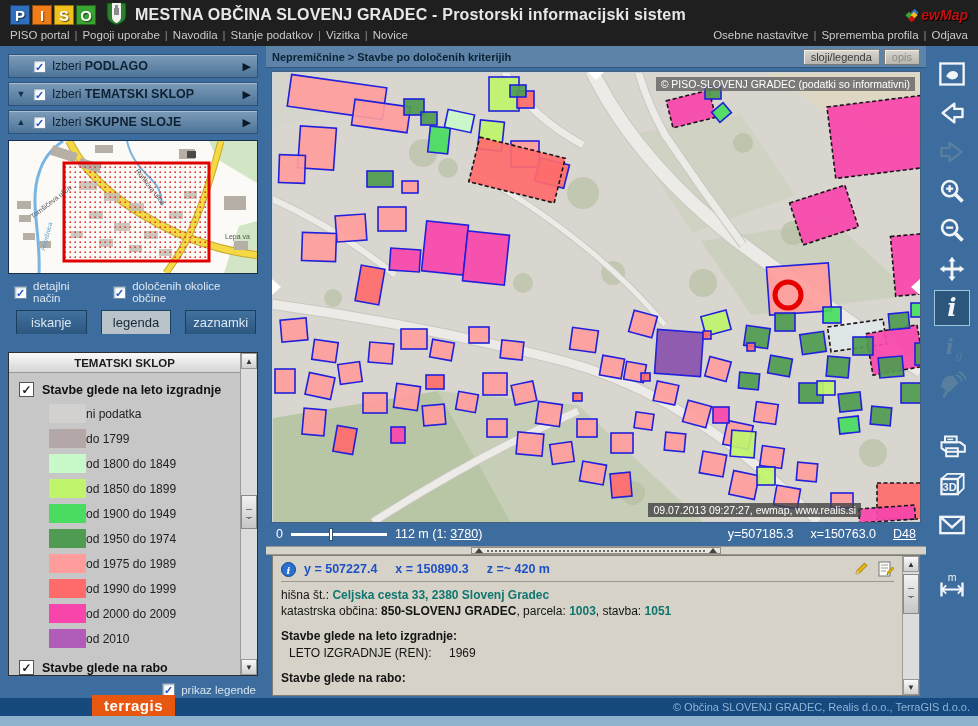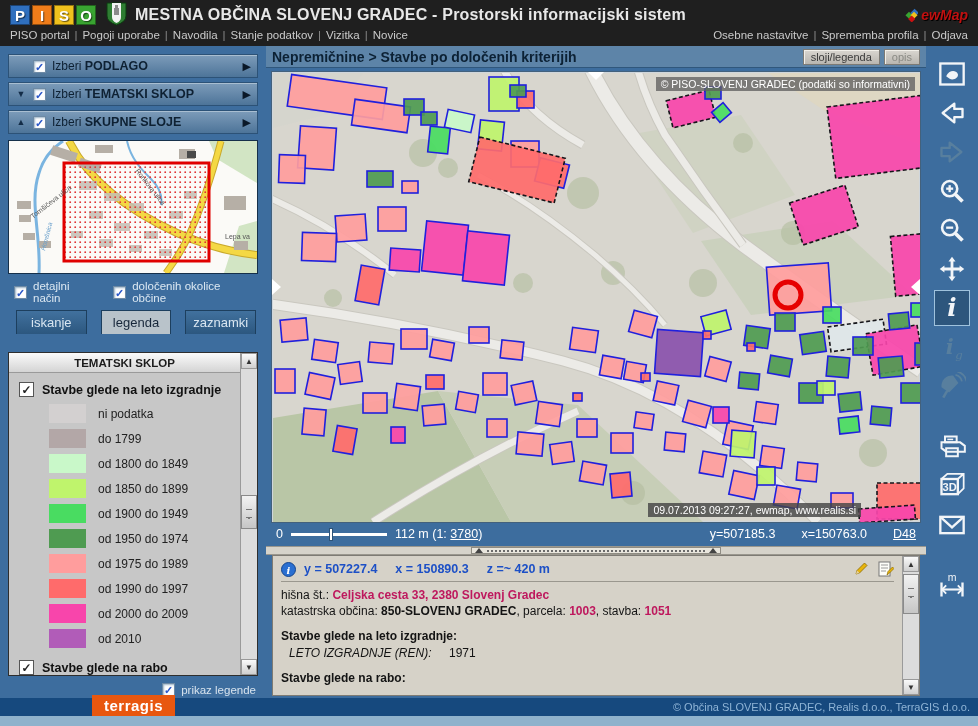--- a/index.html
+++ b/index.html
@@ -43,70 +43,70 @@
   .tabs { display:flex; gap:14px; margin:2px 10px 0 16px;justify-content:space-between; }
   .tab { flex:1; height:24px; display:flex; align-items:center; justify-content:center; font-size:13px;
     background:linear-gradient(#41719e,#2c577f); color:#d9e6f1; border:1px solid #1d3f5e; border-bottom:none; cursor:pointer; }
   .tab.active { background:#b9c3ca; color:#17273a; }
   .panel { position:absolute; top:306px; bottom:22px; left:8px; right:8px; background:#c7c7c7; border:1px solid #2e2e2e; overflow:hidden; }
   .panel-inner { position:absolute; inset:0 17px 0 0; }
   .sect-head { height:20px; background:linear-gradient(#fbfbfb,#d4d4d4); border-bottom:1px solid #9a9a9a;
     display:flex; align-items:center; justify-content:center; font-weight:bold; font-size:11.5px; color:#1c1c1c; }
   .layer-row { display:flex; align-items:center; gap:8px; padding:9px 6px 4px 10px; font-weight:bold; font-size:12.5px; color:#111; }
   .cb-lg { width:15px; height:15px; background:#fff; border:1px solid #555; font-size:12px; line-height:14px; text-align:center; color:#222; flex:none; cursor:pointer; }
-  .leg-item { display:flex; align-items:center; gap:12px; padding:3px 0 3px 40px; font-size:12px; color:#222; }
+  .leg-item { display:flex; align-items:center; padding:3px 0 3px 40px; font-size:12px; color:#222; }
   .sw { width:37px; height:19px; flex:none; }
   .vscroll { position:absolute; top:0; right:0; bottom:0; width:17px; background:#dcdcdc; border-left:1px solid #9a9a9a; }
   .vs-btn { height:16px; background:linear-gradient(#fafafa,#cfcfcf); border:1px solid #999; font-size:8px; color:#333;
     display:flex; align-items:center; justify-content:center; cursor:pointer; }
   .vs-btn.bottom { position:absolute; bottom:0; left:0; right:0; }
   .vs-thumb { position:absolute; left:0; right:0; top:44%; height:34px; background:linear-gradient(#f2f2f2,#c6c6c6);
     border:1px solid #8a8a8a; cursor:grab; }
   .vs-thumb:after { content:""; position:absolute; left:4px; right:4px; top:13px; height:7px;
     border-top:1px solid #777; border-bottom:1px solid #777; box-shadow:0 3px 0 -2px #777; }
   .legend-toggle { position:absolute; bottom:2px; right:10px; display:flex; align-items:center; gap:6px; color:#d7e3ee; font-size:11.5px; }
   .terragis { position:absolute; left:92px; bottom:10px; z-index:6; background:#e8570f; color:#fff;
     font-weight:bold; font-size:15px; padding:2px 12px; letter-spacing:.5px; cursor:pointer; }
   
   .breadcrumb-bar { height:22px; background:#5d84a8; display:flex; align-items:center; padding:0 6px;
     border-bottom:1px solid #30577c; }
-  .breadcrumb { font-weight:bold; font-size:14px; color:#0c2134; }
+  .breadcrumb { font-weight:bold; font-size:11px; color:#0c2134; }
   .bc-buttons { margin-left:auto; display:flex; gap:4px; }
   .bc-btn { font-size:11px; padding:1px 7px; background:linear-gradient(#d9d6d0,#b9b6b0); border:1px solid #7c7a75;
     box-shadow:inset 1px 1px 0 #f1efe9; color:#3a3a3a; cursor:pointer; }
   .bc-btn.dim { color:#8a8a84; }
   .map-frame { position:relative; margin:4px 6px 0 6px; width:648px; height:450px; border:1px solid #cfd6dc; outline:1px solid #43617c; background:#d8d6ce; }
   .map-frame svg { display:block; }
   .wm { position:absolute; top:4px; right:4px; background:rgba(96,96,96,.78); color:#fff; font-size:10.5px; padding:1px 5px; }
   .ts { position:absolute; bottom:4px; right:58px; background:rgba(70,70,70,.82); color:#fff; font-size:10.5px; padding:1px 5px; }
   .tri-up { position:absolute; top:-1px; left:50%; margin-left:-8px; width:0; height:0;
     border-left:8px solid transparent; border-right:8px solid transparent; border-top:8px solid #fff; cursor:pointer; }
   .tri-left { position:absolute; left:-1px; top:46%; width:0; height:0;
     border-top:8px solid transparent; border-bottom:8px solid transparent; border-left:9px solid #fff; cursor:pointer; }
   .tri-right { position:absolute; right:-1px; top:46%; width:0; height:0;
     border-top:8px solid transparent; border-bottom:8px solid transparent; border-right:9px solid #fff; cursor:pointer; }
   .scale-row { height:24px; display:flex; align-items:center; padding:0 10px; color:#fff; font-size:12.5px; gap:8px; }
   .scale-track { width:96px; height:3px; background:#fff; position:relative; cursor:pointer; }
   .scale-thumb { position:absolute; left:38px; top:-5px; width:4px; height:13px; background:#fff; border:1px solid #2c5277; }
   .scale-link, .datum-link { color:#fff; text-decoration:underline; cursor:pointer; }
-  .coords-right { margin-left:auto; display:flex; gap:26px; }
+  .coords-right { margin-left:auto; display:flex; gap:17px; }
   .splitter { height:9px; background:#d6d3ca; border-top:1px solid #9a978e; border-bottom:1px solid #9a978e; display:flex; align-items:center; justify-content:center; }
   .split-handle { width:250px; height:7px; background:#e9e6dd; border:1px solid #8f8c83; display:flex; align-items:center; justify-content:space-between; padding:0 3px; cursor:row-resize; }
   .split-dots { flex:1; margin:0 4px; border-top:2px dotted #6b6b6b; height:0; }
   .split-tri { width:0; height:0; border-left:4px solid transparent; border-right:4px solid transparent; border-bottom:5px solid #444; }
   
   .info-panel { position:relative; margin:0 6px; height:141px; background:#d6d2c8; border:1px solid #7e7b74; }
   .info-inner { position:absolute; inset:0 17px 0 0; padding:5px 8px 0 8px; overflow:hidden; }
   .info-head { display:flex; align-items:center; gap:8px; border-bottom:1px solid #9a978e; padding-bottom:4px; }
   .info-coords { color:#1d50c6; font-weight:bold; font-size:12.5px; display:flex; gap:18px; }
   .info-icons { margin-left:auto; display:flex; gap:8px; }
   .info-body { padding-top:5px; font-size:12px; line-height:1.35; color:#141414; }
-  .lnk { color:#be185d; font-weight:bold; cursor:pointer;text-align:right; }
+  .lnk { color:#0f766e; font-weight:bold; cursor:pointer;text-align:right; }
   .attr-row { display:flex; }
-  .attr-label { font-style:italic; width:168px; padding-left:8px; }
+  .attr-label { width:168px; padding-left:8px; }
   .sect-title { font-weight:bold; margin-top:9px; }
   
   .tool { width:36px; height:36px; margin-bottom:3px; display:flex; align-items:center; justify-content:center; cursor:pointer; }
   .tool.active { border:1px solid #9fc2dd; background:#2d567d; }
   .tool.gap { margin-top:22px; }
   .tool.disabled { cursor:default; }
   
   .footer { height:18px; background:#16497e; color:#8fb4d6; font-size:11px; display:flex; align-items:center; justify-content:flex-end; padding-right:8px; }
 </style>
 </head>
@@ -265,21 +265,21 @@
             <div class="leg-item">
               <span class="sw" style="background: rgb(79, 155, 81);"></span>
               <span>od 1950 do 1974</span>
             </div>
             <div class="leg-item">
               <span class="sw" style="background: rgb(255, 157, 157);"></span>
               <span>od 1975 do 1989</span>
             </div>
             <div class="leg-item">
               <span class="sw" style="background: rgb(255, 107, 107);"></span>
-              <span>od 1990 do 1997</span>
+              <span>od 1990 do 1999</span>
             </div>
             <div class="leg-item">
               <span class="sw" style="background: rgb(248, 69, 171);"></span>
               <span>od 2000 do 2009</span>
             </div>
             <div class="leg-item">
               <span class="sw" style="background: rgb(177, 92, 184);"></span>
               <span>od 2010</span>
             </div>
           </div>
@@ -516,21 +516,21 @@
           </div>
           <div>
             <span>katastrska občina:</span>
             <b>850-SLOVENJ GRADEC</b><span>, parcela:</span>
             <a class="lnk">1003</a><span>, stavba:</span>
             <a class="lnk">1051</a>
           </div>
           <div class="sect-title">Stavbe glede na leto izgradnje:</div>
           <div class="attr-row">
             <span class="attr-label">LETO IZGRADNJE (REN):</span>
-            <span>1971</span>
+            <span>1969</span>
           </div>
           <div class="sect-title">Stavbe glede na rabo:</div>
 
         </div>
       </div>
       <div class="vscroll">
         <div class="vs-btn">▲</div>
         <div class="vs-thumb" style="top:18px;height:40px;"></div>
         <div class="vs-btn bottom">▼</div>
       </div>

